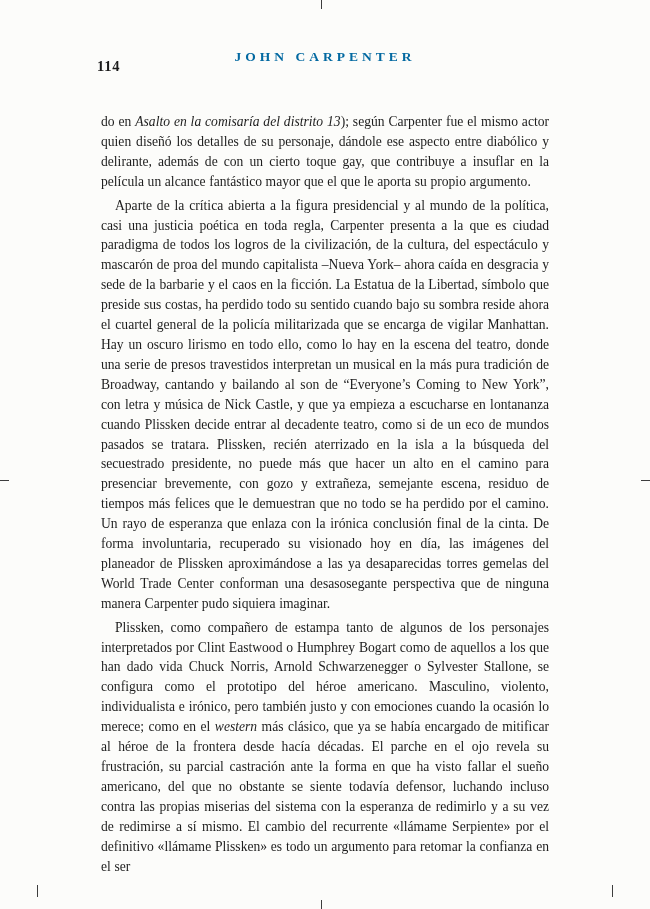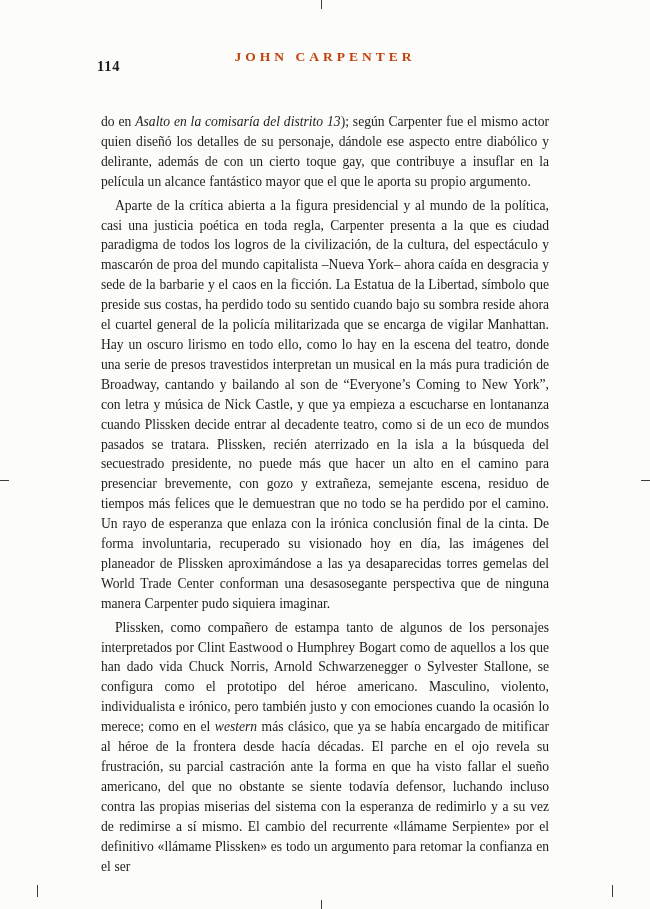--- a/index.html
+++ b/index.html
@@ -35,21 +35,21 @@
     letter-spacing: 0.8px;
     color: #1b1b1b;
     margin-top: 8px;
   }
   .head-title {
     display: block;
     text-align: center;
     font-size: 13.5px;
     font-weight: 700;
     letter-spacing: 4px;
-    color: #c2410c;
+    color: #0369a1;
   }
 
   
   .body-text {
     position: absolute;
     top: 108px;
     left: 97px;
     width: 456px;
     font-size: 13.6px;
     line-height: 19.9px;

